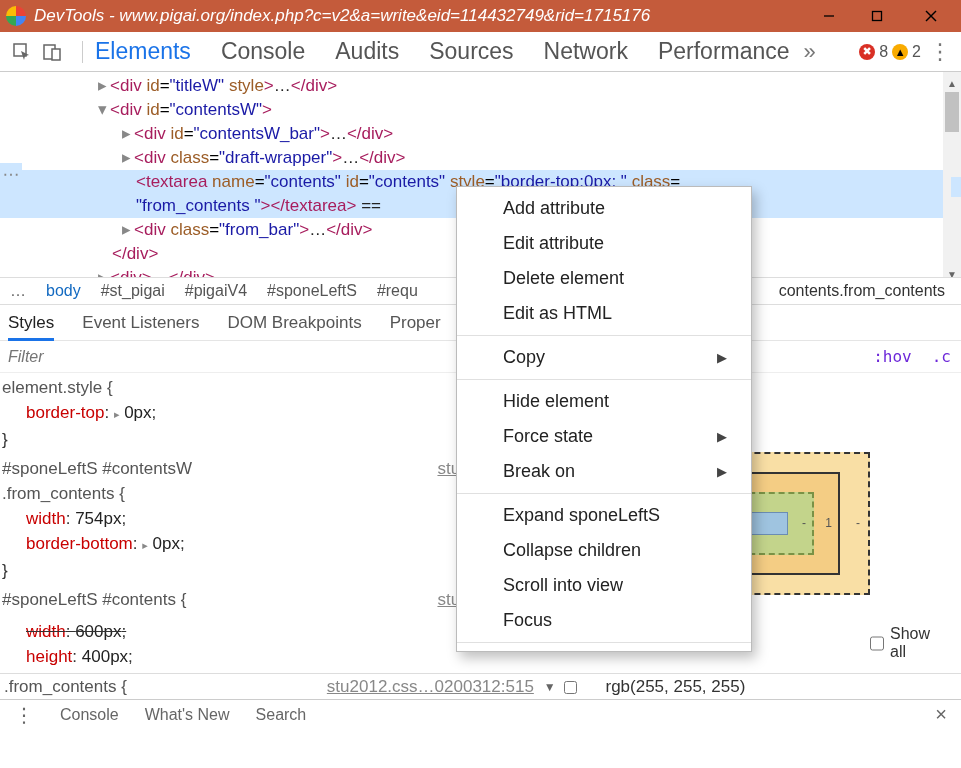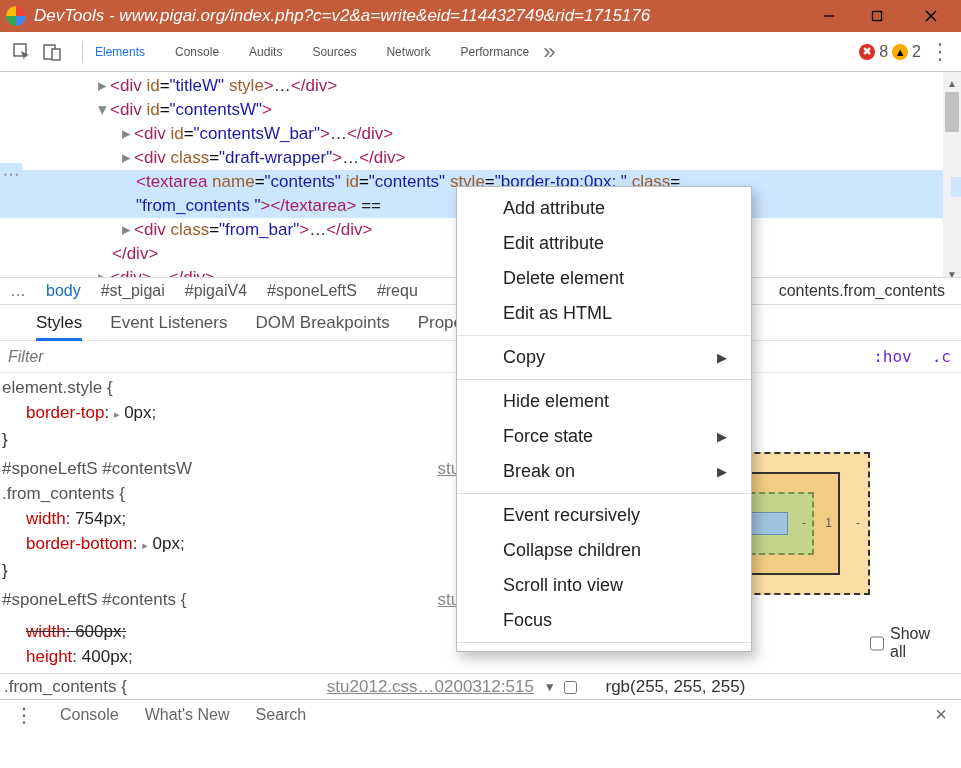--- a/index.html
+++ b/index.html
@@ -10,21 +10,21 @@
 .titlebar .icon { width: 20px; height: 20px; margin: 0 8px 0 6px; background: conic-gradient(#ea4335 0 90deg,#4285f4 90deg 180deg,#34a853 180deg 270deg,#fbbc05 270deg 360deg); border-radius: 50%; flex-shrink: 0; }
 .titlebar .title { flex: 1; font-size: 17px; color: #ffffff; font-style: italic; }
 .titlebar .winbtn { width: 48px; height: 32px; display: flex; align-items: center; justify-content: center; }
 .titlebar .winbtn svg { width: 12px; height: 12px; }
 .titlebar .closebtn { width: 60px; }
 
 
 .toolbar { height: 40px; border-bottom: 1px solid #ccc; display: flex; align-items: center; padding: 0 10px; color: #555; }
 .toolbar .tbicon { width: 24px; height: 24px; margin-right: 6px; display: flex; align-items: center; justify-content: center; }
 .toolbar .sep { width: 1px; height: 22px; background: #ccc; margin: 0 12px; }
-.toolbar .tabs { display: flex; gap: 30px; font-size: 12px; }
+.toolbar .tabs { display: flex; gap: 30px; font-size: 23px; }
 .toolbar .tabs .tab { cursor: pointer; }
 .toolbar .tabs .tab.active { color: #1a73e8; }
 .toolbar .spacer { flex: 1; }
 .toolbar .errcount { display: flex; align-items: center; gap: 4px; font-size: 16px; color: #555; }
 .toolbar .errbadge { width: 16px; height: 16px; border-radius: 50%; display: inline-flex; align-items: center; justify-content: center; color: #fff; font-size: 11px; }
 .toolbar .more { margin: 0 14px; font-size: 22px; color: #777; }
 .toolbar .menu3 { font-size: 22px; color: #777; margin-left: 8px; }
 
 
 .elements { font-family: Consolas, monospace; font-size: 17px; line-height: 24px; padding: 2px 0 0 0; height: 205px; overflow: hidden; position: relative; }
@@ -44,21 +44,21 @@
 .highlight-gutter { position: absolute; right: 0; top: 177px; width: 10px; height: 20px; background: #cde6ff; }
 
 
 .crumbs { height: 28px; border-top: 1px solid #ddd; border-bottom: 1px solid #ddd; display: flex; align-items: center; padding: 0 10px; font-size: 16px; color: #555; gap: 20px; overflow: hidden; }
 .crumbs .dots { color: #666; }
 .crumbs .body { color: #136ac1; }
 .crumbs .last { margin-left: auto; color: #333; padding: 0 6px; }
 
 
 .subtabs { height: 36px; border-bottom: 1px solid #e5e5e5; display: flex; align-items: center; gap: 28px; padding: 0 8px; font-size: 17px; color: #555; }
-.subtabs .stab.active { color: #222; border-bottom: 3px solid #1a73e8; padding-bottom: 5px; margin-bottom: -8px; margin-left: 28px; }
+.subtabs .stab.active { color: #222; border-bottom: 3px solid #1a73e8; padding-bottom: 5px; margin-bottom: -8px; }
 
 
 .filterbar { height: 32px; border-bottom: 1px solid #eee; display: flex; align-items: center; font-size: 16px; color: #888; }
 .filterbar input { border: none; flex: 1; padding: 4px 8px; font-size: 16px; outline: none; color: #888; font-style: italic; }
 .filterbar .hov { font-family: Consolas, monospace; padding: 0 10px; color: #6d28d9; }
 
 
 .styles-area { display: flex; height: 300px; }
 .styles-left { flex: 1; font-family: Consolas, monospace; font-size: 17px; line-height: 25px; padding: 2px 0 0 2px; color: #333; overflow: hidden; }
 .styles-left .rule { margin-bottom: 4px; }
@@ -284,21 +284,21 @@
     <div class="cmitem">
       <span>Force state</span>
       <span class="cmarrow">▶</span>
     </div>
     <div class="cmitem">
       <span>Break on</span>
       <span class="cmarrow">▶</span>
     </div>
     <div class="cmsep"></div>
     <div class="cmitem">
-      <span>Event recursively</span>
+      <span>Expand sponeLeftS</span>
     </div>
     <div class="cmitem">
       <span>Collapse children</span>
     </div>
     <div class="cmitem">
       <span>Scroll into view</span>
     </div>
     <div class="cmitem">
       <span>Focus</span>
     </div>

